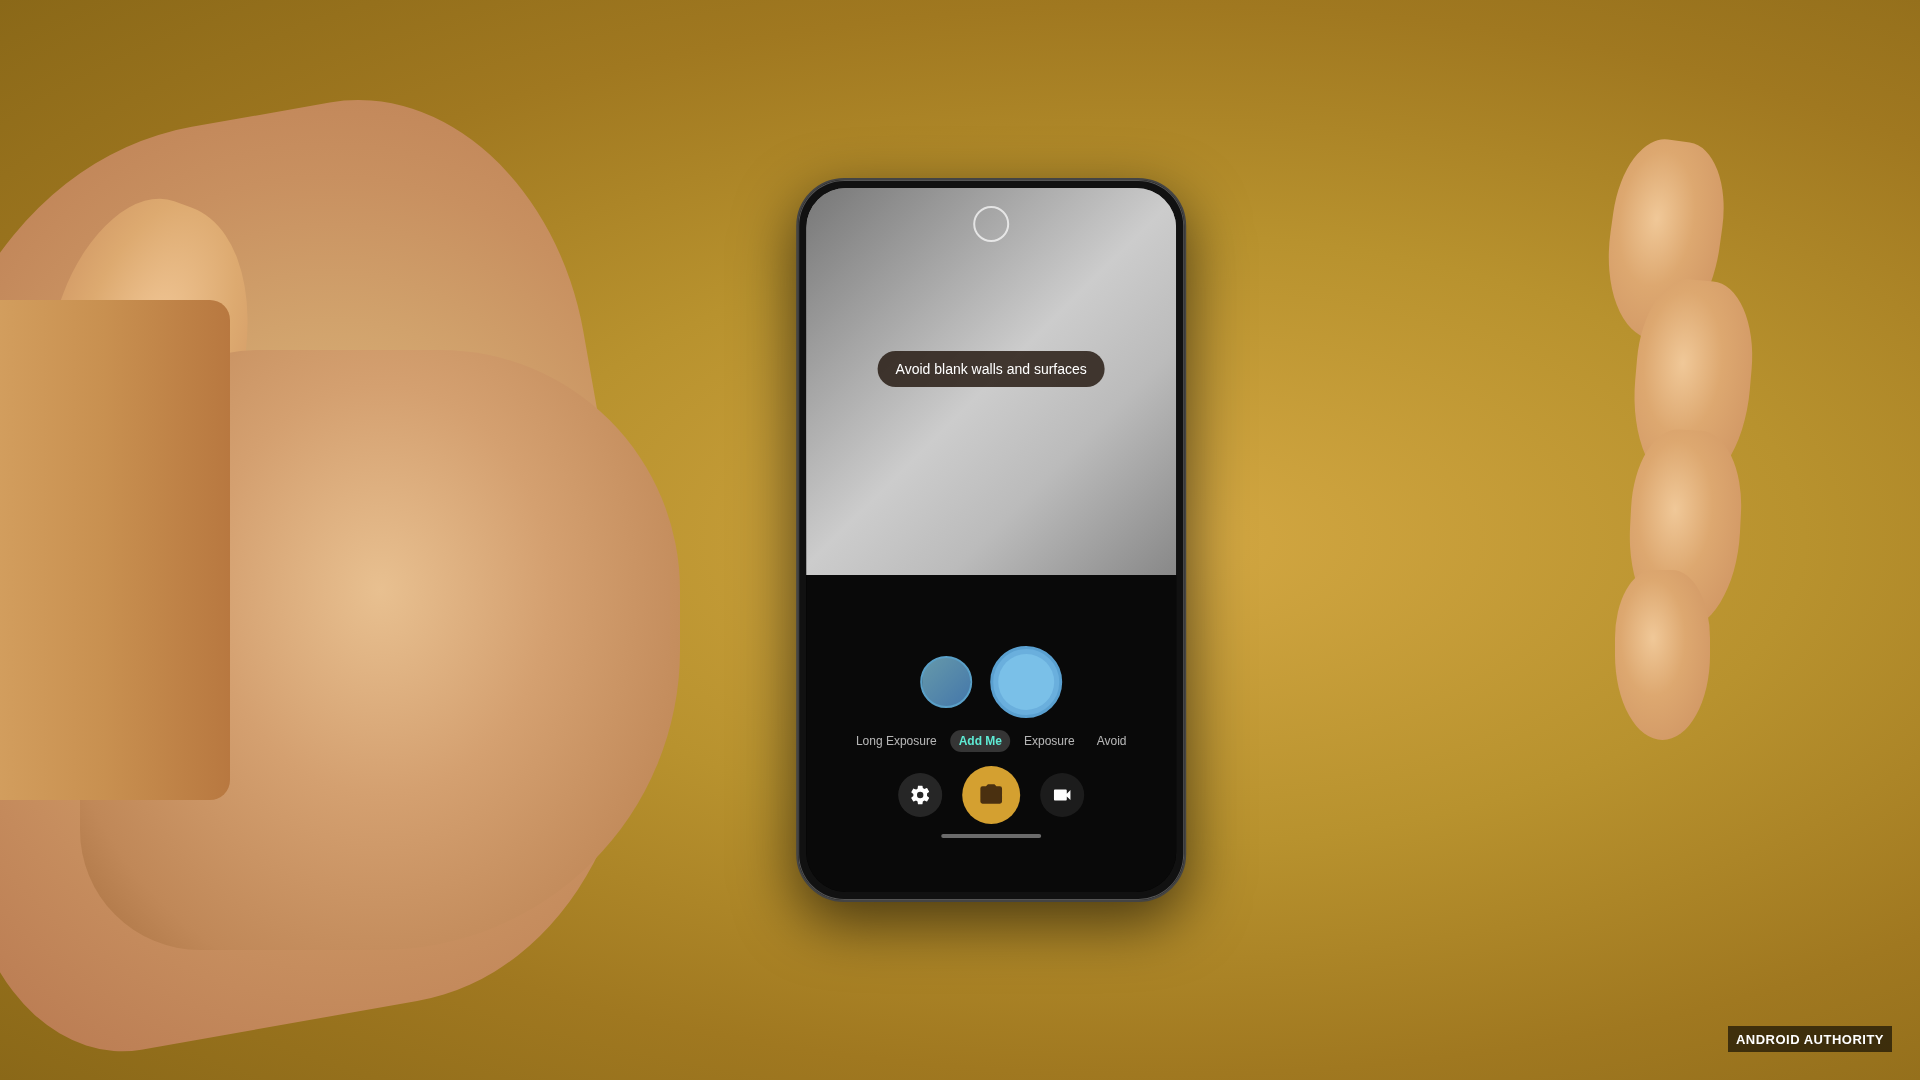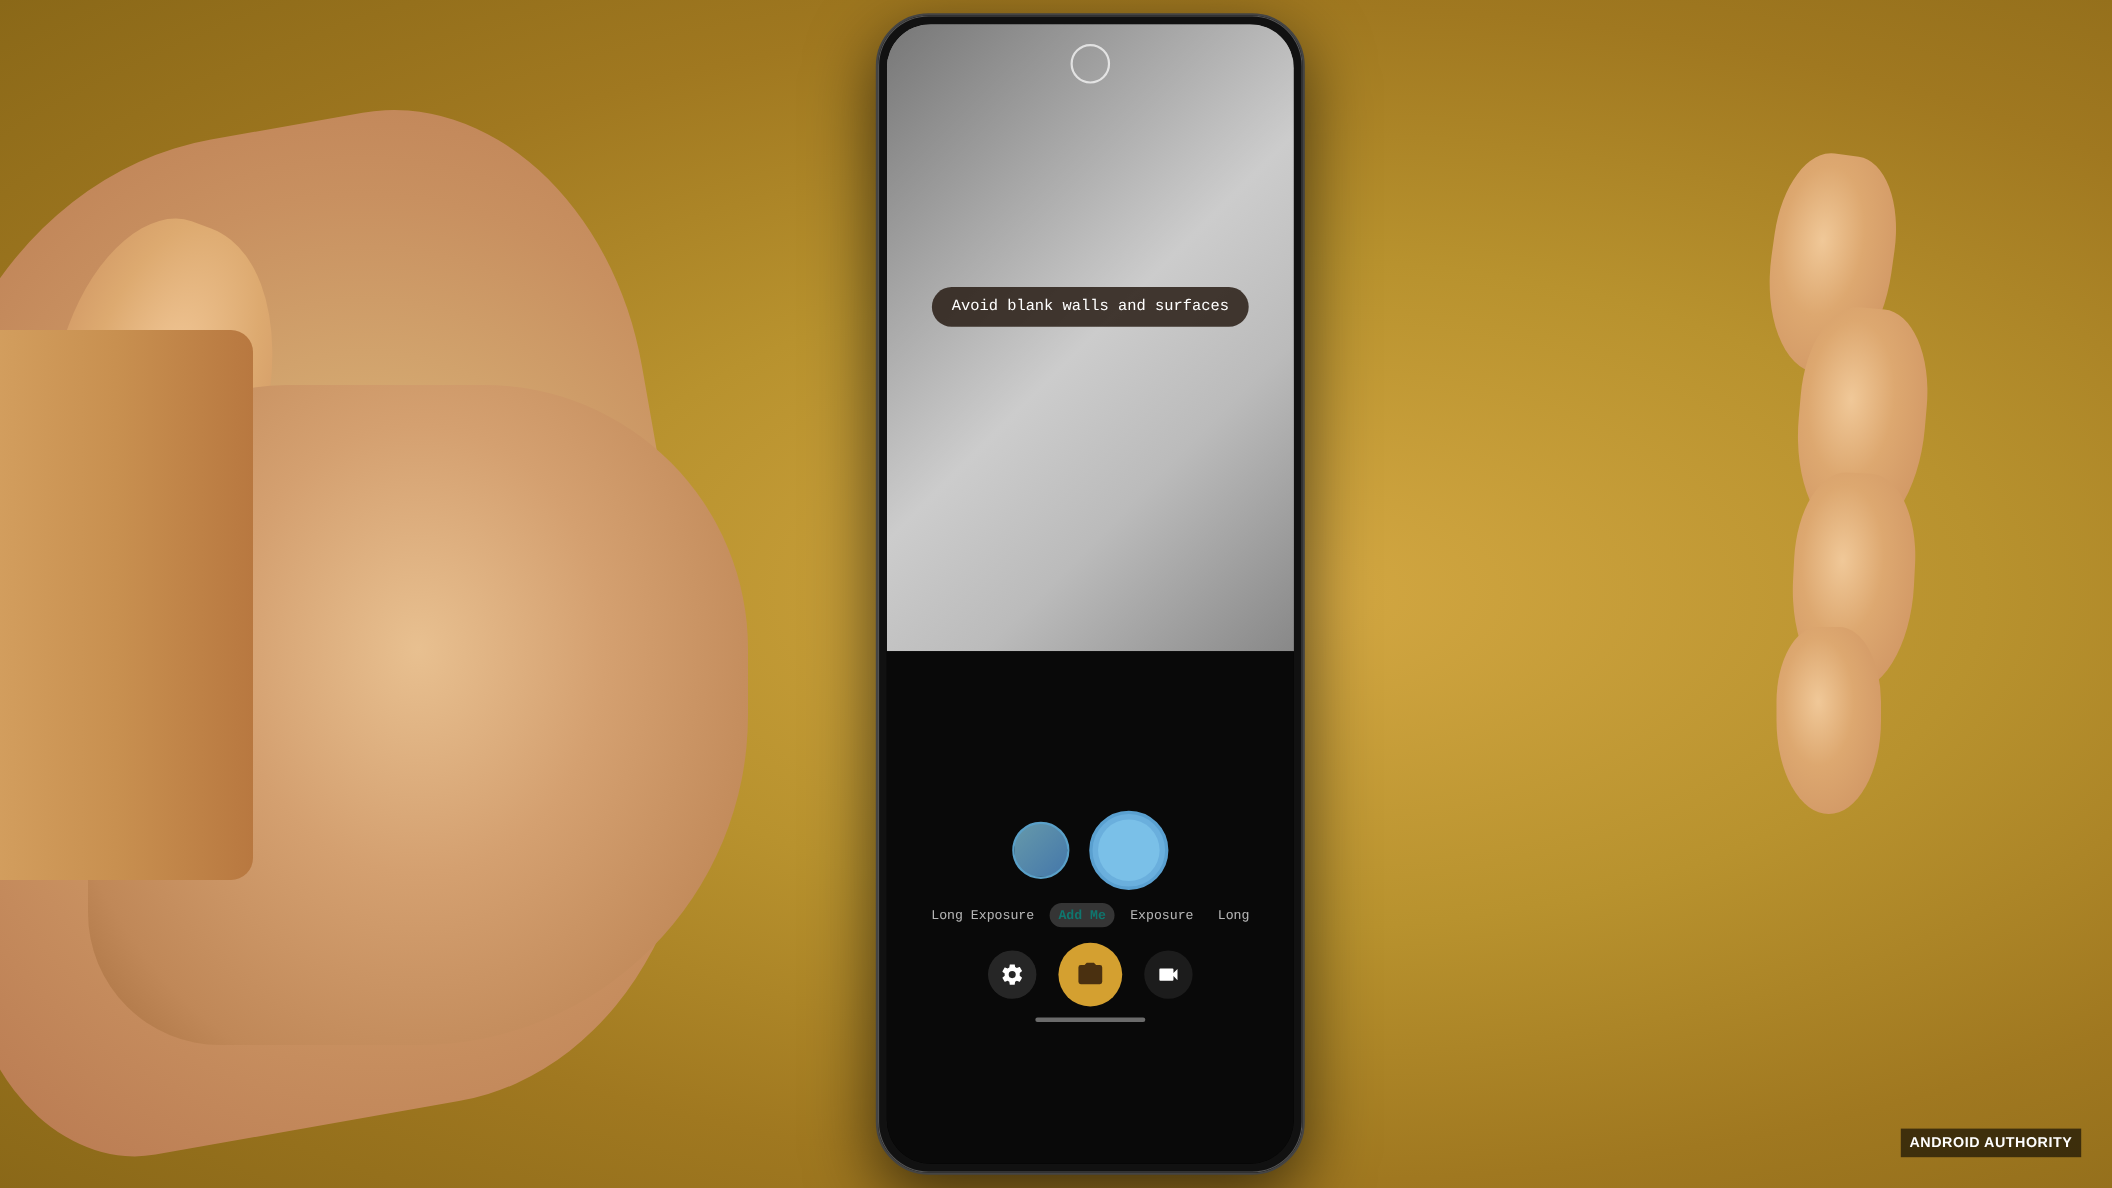--- a/index.html
+++ b/index.html
@@ -20,28 +20,27 @@
       background: radial-gradient(ellipse at 60% 50%, #d4a843 0%, #b8922e 40%, #a07820 70%, #8a6818 100%);
     }
 
     
     .phone {
       position: absolute;
       left: 50%;
       top: 50%;
       transform: translate(-42%, -50%);
       width: 390px;
-      height: 1056px;
+      height: 724px;
       background: #111;
       border-radius: 48px;
       border: 2px solid #444;
       overflow: hidden;
       box-shadow: 0 20px 60px rgba(0,0,0,0.6), inset 0 0 0 1px #555;
       z-index: 10;
-      font-family: Liberation Mono, monospace;
     }
 
     
     .phone-screen {
       position: absolute;
       inset: 8px;
       border-radius: 40px;
       overflow: hidden;
       background: #000;
     }
@@ -164,21 +163,21 @@
     .mode-label {
       color: rgba(255,255,255,0.7);
       font-size: 12px;
       font-weight: 400;
       padding: 4px 8px;
       cursor: pointer;
       white-space: nowrap;
     }
 
     .mode-label.active {
-      color: #0f766e;
+      color: #5eead4;
       background: rgba(255,255,255,0.18);
       border-radius: 16px;
       font-weight: 600;
     }
 
     
     .action-row {
       display: flex;
       align-items: center;
       justify-content: center;
@@ -398,21 +397,21 @@
         <div class="mode-label">
           <span>Long Exposure</span>
         </div>
         <div class="mode-label active">
           <span>Add Me</span>
         </div>
         <div class="mode-label">
           <span>Exposure</span>
         </div>
         <div class="mode-label">
-          <span>Long</span>
+          <span>Avoid</span>
         </div>
       </div>
 
       <div class="action-row">
         <div class="settings-btn">
           <svg class="gear-svg" viewBox="0 0 24 24" fill="white">
             <path d="M12 15.5A3.5 3.5 0 018.5 12 3.5 3.5 0 0112 8.5a3.5 3.5 0 013.5 3.5 3.5 3.5 0 01-3.5 3.5m7.43-2.92c.04-.36.07-.74.07-1.08s-.03-.73-.07-1.08l2.11-1.63c.19-.15.24-.42.12-.64l-2-3.46c-.12-.22-.39-.3-.61-.22l-2.49 1c-.52-.4-1.08-.73-1.69-.98l-.38-2.65C14.46 2.18 14.25 2 14 2h-4c-.25 0-.46.18-.49.42l-.38 2.65c-.61.25-1.17.59-1.69.98l-2.49-1c-.23-.09-.49 0-.61.22l-2 3.46c-.13.22-.07.49.12.64L4.57 11c-.04.35-.07.73-.07 1.08s.03.73.07 1.08l-2.11 1.63c-.19.15-.24.42-.12.64l2 3.46c.12.22.39.3.61.22l2.49-1c.52.4 1.08.73 1.69.98l.38 2.65c.03.24.24.42.49.42h4c.25 0 .46-.18.49-.42l.38-2.65c.61-.25 1.17-.58 1.69-.98l2.49 1c.23.09.49 0 .61-.22l2-3.46c.12-.22.07-.49-.12-.64l-2.11-1.63z"></path>
           </svg>
         </div>
 

